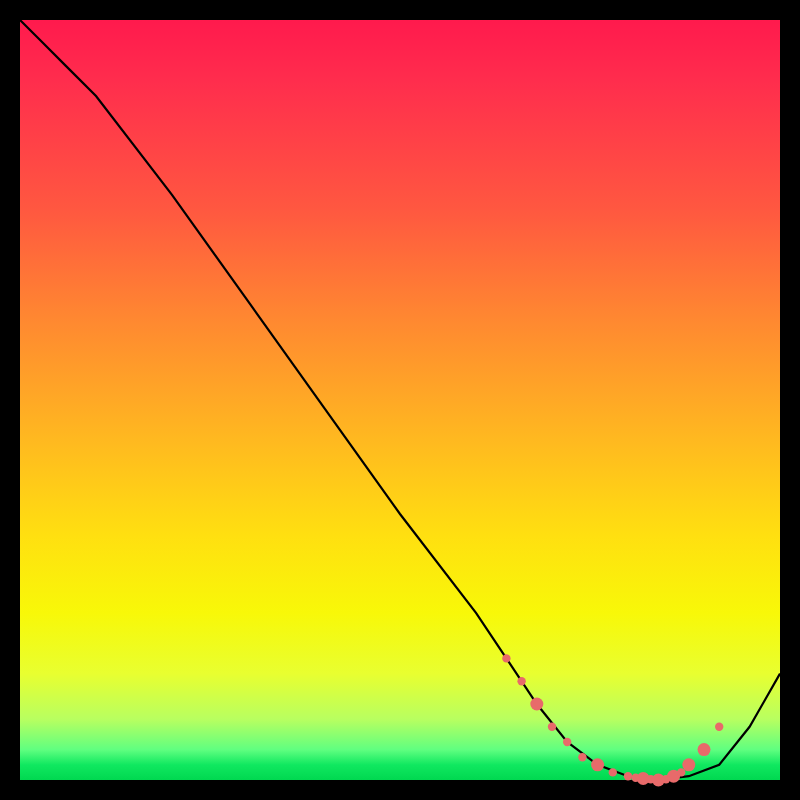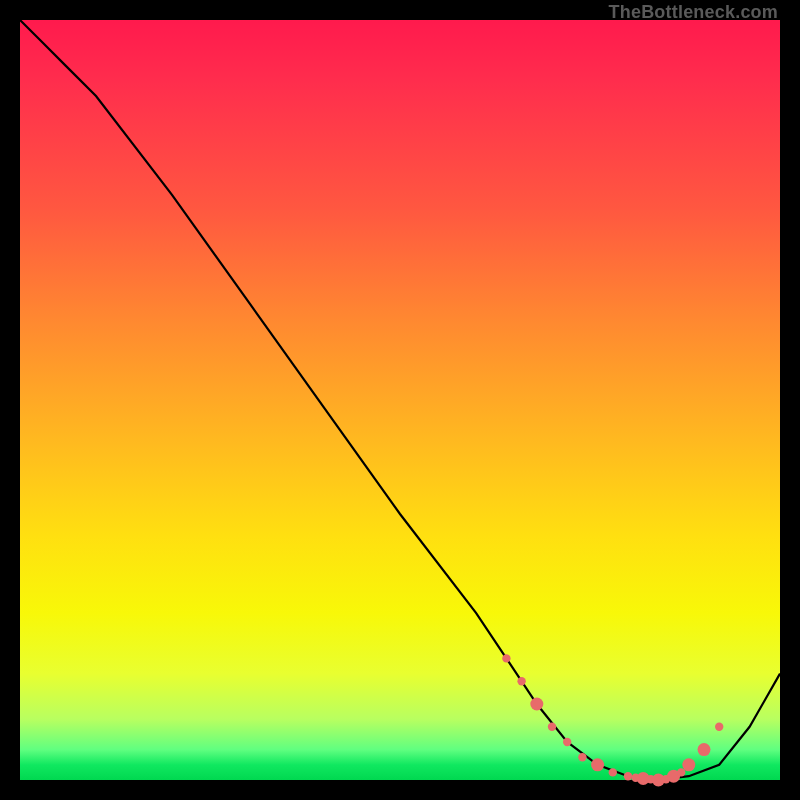--- a/index.html
+++ b/index.html
@@ -83,14 +83,13 @@
           <circle cx="638.4" cy="760.0" r="6.5" fill="#e86a6a"></circle>
           <circle cx="646.0" cy="759.2" r="4.2" fill="#e86a6a"></circle>
           <circle cx="653.6" cy="756.2" r="6.5" fill="#e86a6a"></circle>
           <circle cx="661.2" cy="752.4" r="4.2" fill="#e86a6a"></circle>
           <circle cx="668.8" cy="744.8" r="6.5" fill="#e86a6a"></circle>
           <circle cx="684.0" cy="729.6" r="6.5" fill="#e86a6a"></circle>
           <circle cx="699.2" cy="706.8" r="4.2" fill="#e86a6a"></circle>
         </g>
     </svg>
   </div>
-  <div class="attrib">TheBottleneck.com</div>
 </div>
 
 </body></html>

